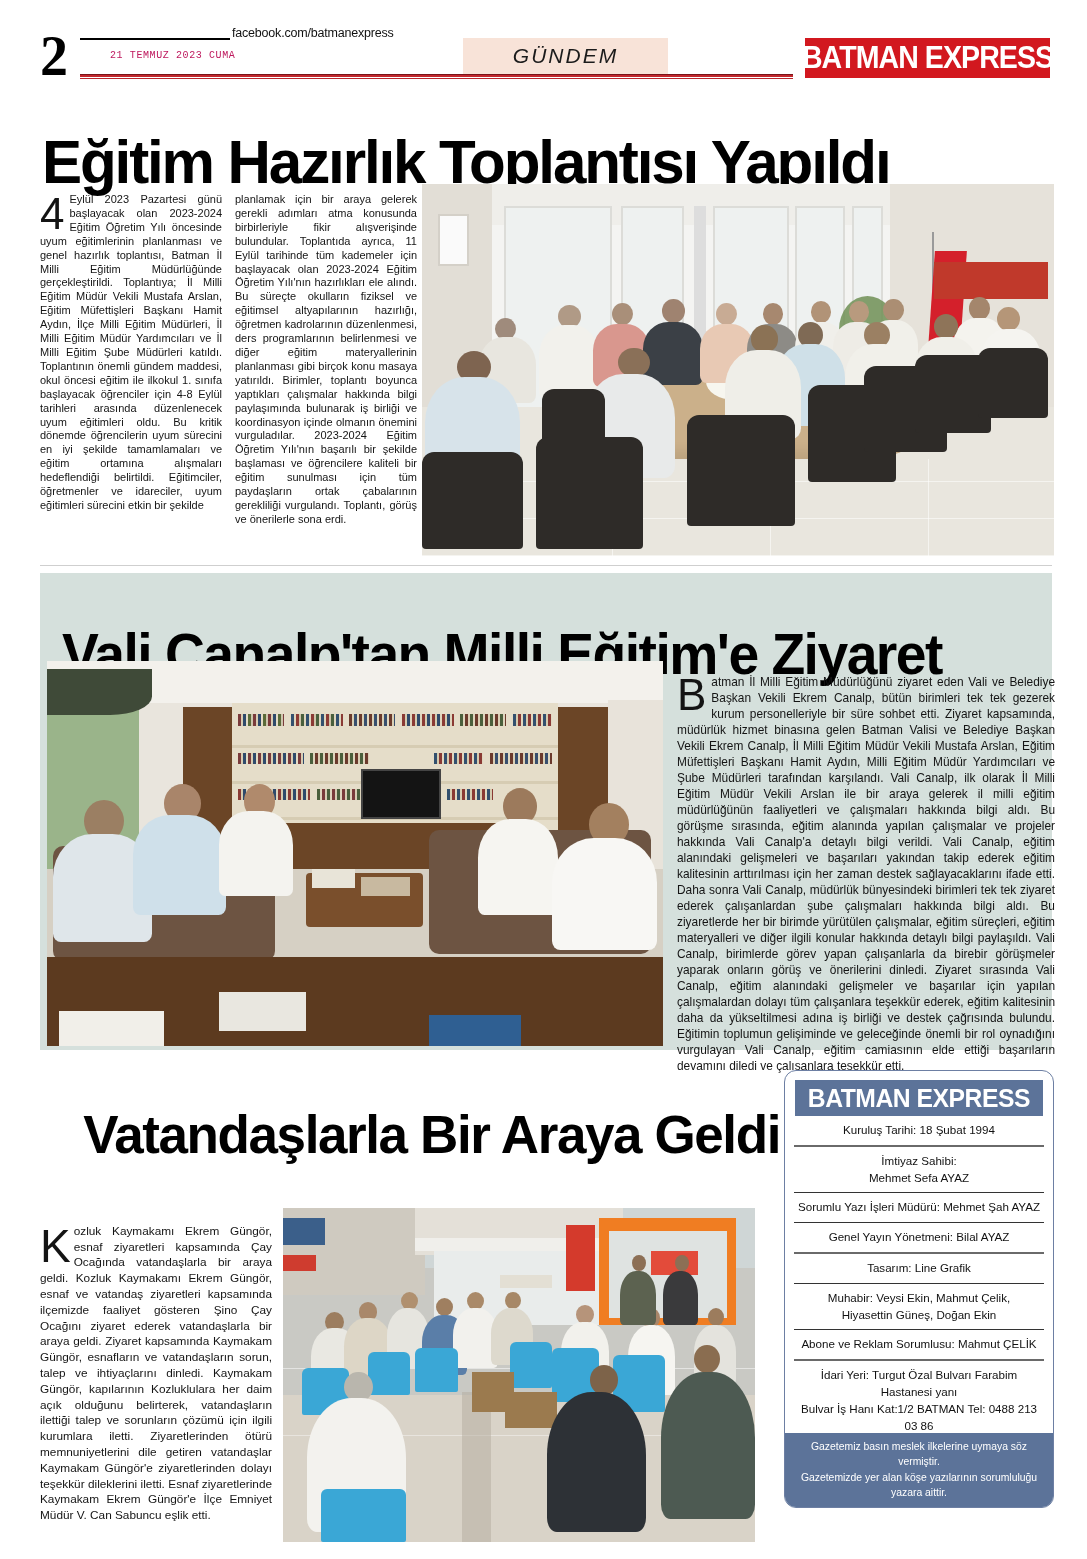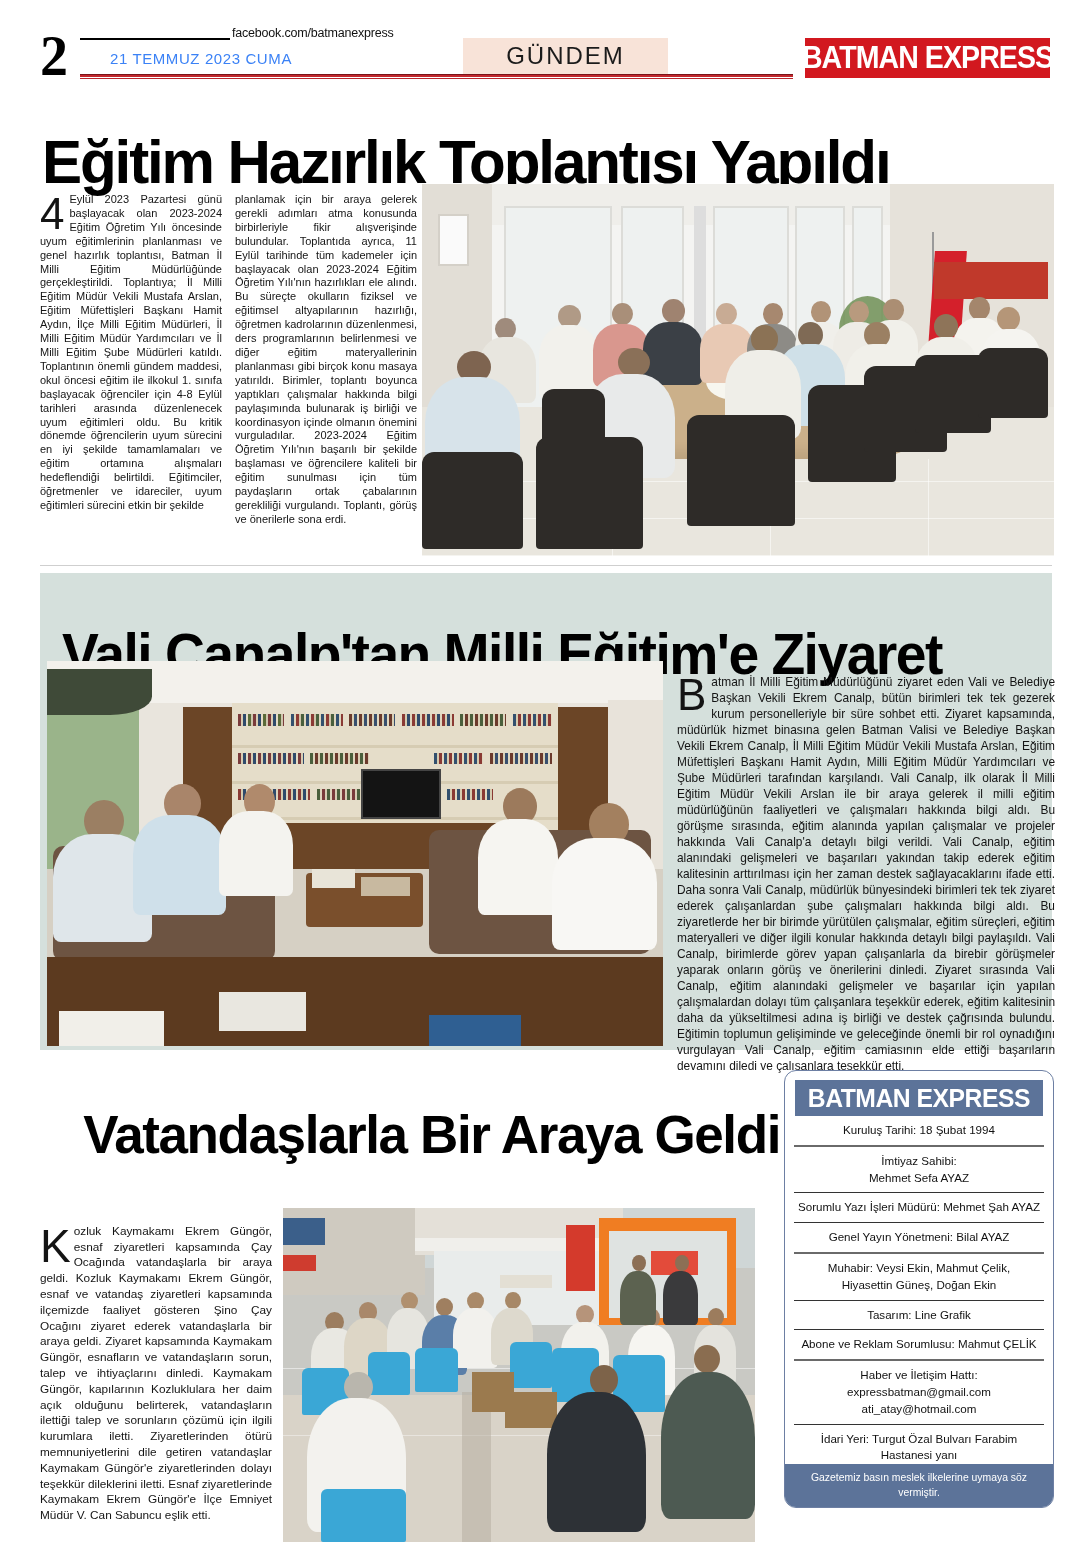--- a/index.html
+++ b/index.html
@@ -32,31 +32,31 @@
     position: absolute; left: 80px; top: 38px; width: 150px; height: 2px;
     background: #000;
   }
   .hdr-social {
     position: absolute; left: 232px; top: 26px;
     font-size: 12.5px; font-family: "Liberation Sans", sans-serif;
     letter-spacing: -0.2px; color:#111;
   }
   .hdr-date {
     position: absolute; left: 110px; top: 50px;
-    font-family: Liberation Sans, sans-serif;
-    font-size: 15px; letter-spacing: 0.6px; color: #3b82f6;
+    font-family: Liberation Mono, monospace;
+    font-size: 10px; letter-spacing: 0.6px; color: #be185d;
   }
   .hdr-section {
     position: absolute; left: 463px; top: 38px; width: 205px; height: 36px;
     background: #f8e3d8;
     display:flex; align-items:center; justify-content:center;
   }
   .hdr-section span {
     font-family: "Liberation Sans", sans-serif;
-    font-size: 24px; letter-spacing: 2px; color: #1b1b1b;
+    font-size: 21px; letter-spacing: 2px; color: #1b1b1b; font-style: italic;
   }
   .hdr-rule-bottom {
     position: absolute; left: 80px; top: 74px; width: 713px; height: 3px;
     background: #c1272d;
     border-top: 1px solid #7a1419;
   }
   .hdr-rule-bottom2 {
     position: absolute; left: 80px; top: 78px; width: 713px; height: 1px;
     background: #b9262c;
   }
@@ -499,40 +499,36 @@
       <span class="lg">BATMAN EXPRESS</span>
     </div>
     <div class="col-rows">
       <div class="col-row thick">Kuruluş Tarihi: 18 Şubat 1994</div>
       <div class="col-row">
         <div>İmtiyaz Sahibi:</div>
         <div>Mehmet Sefa AYAZ</div>
       </div>
       <div class="col-row">Sorumlu Yazı İşleri Müdürü: Mehmet Şah AYAZ</div>
       <div class="col-row thick">Genel Yayın Yönetmeni: Bilal AYAZ</div>
+      <div class="col-row">Tasarım: Line Grafik</div>
       <div class="col-row">
         <div>Muhabir: Veysi Ekin, Mahmut Çelik,</div>
         <div>Hiyasettin Güneş, Doğan Ekin</div>
       </div>
-      <div class="col-row">Tasarım: Line Grafik</div>
       <div class="col-row thick">Abone ve Reklam Sorumlusu: Mahmut ÇELİK</div>
-      <div class="col-row">
-        <div>Haber ve İletişim Hattı:</div>
-        <div>expressbatman@gmail.com</div>
-        <div>ati_atay@hotmail.com</div>
-      </div>
       <div class="col-row">
         <div>İdari Yeri: Turgut Özal Bulvarı Farabim Hastanesi yanı</div>
         <div>Bulvar İş Hanı Kat:1/2 BATMAN Tel: 0488 213 03 86</div>
       </div>
       <div class="col-row thick">
         
         
         
       </div>
 
     </div>
     <div class="col-disclaimer">
       <div>Gazetemiz basın meslek ilkelerine uymaya söz vermiştir.</div>
+      <div>Gazetemizde yer alan köşe yazılarının sorumluluğu yazara aittir.</div>
     </div>
   </div>
 
 </div>
 
 </body></html>

